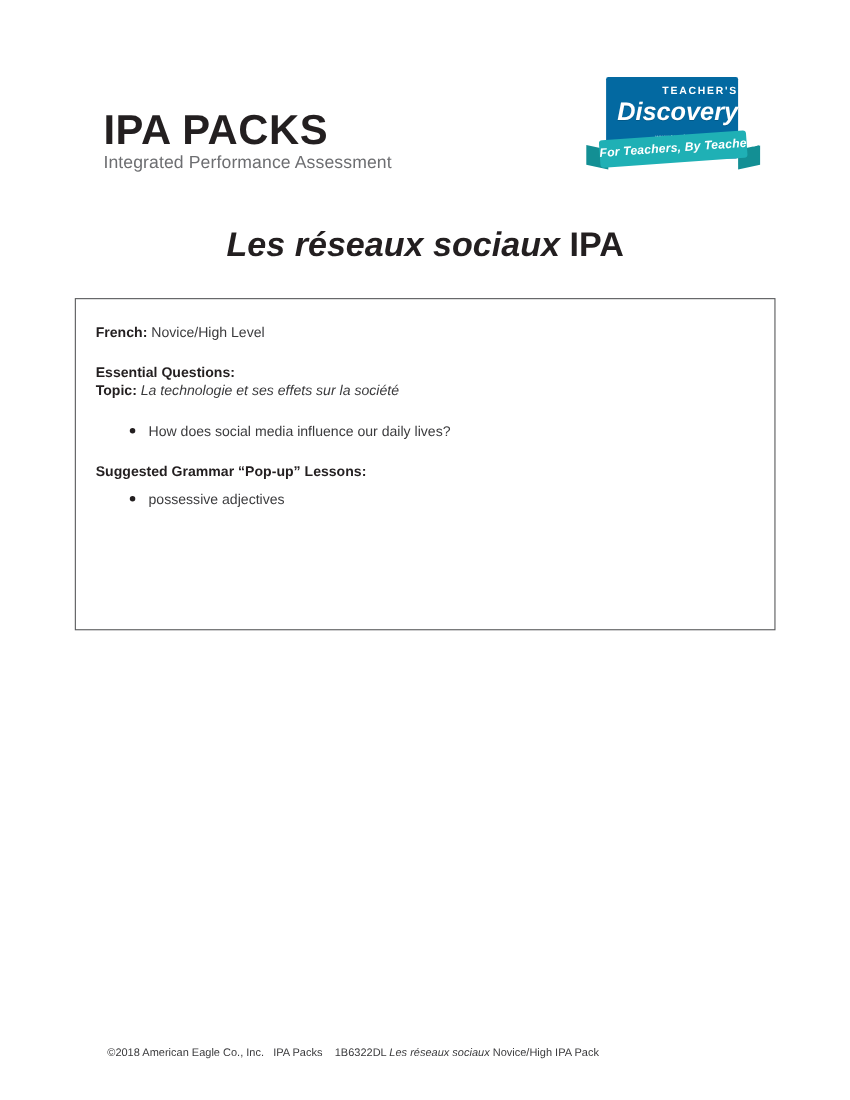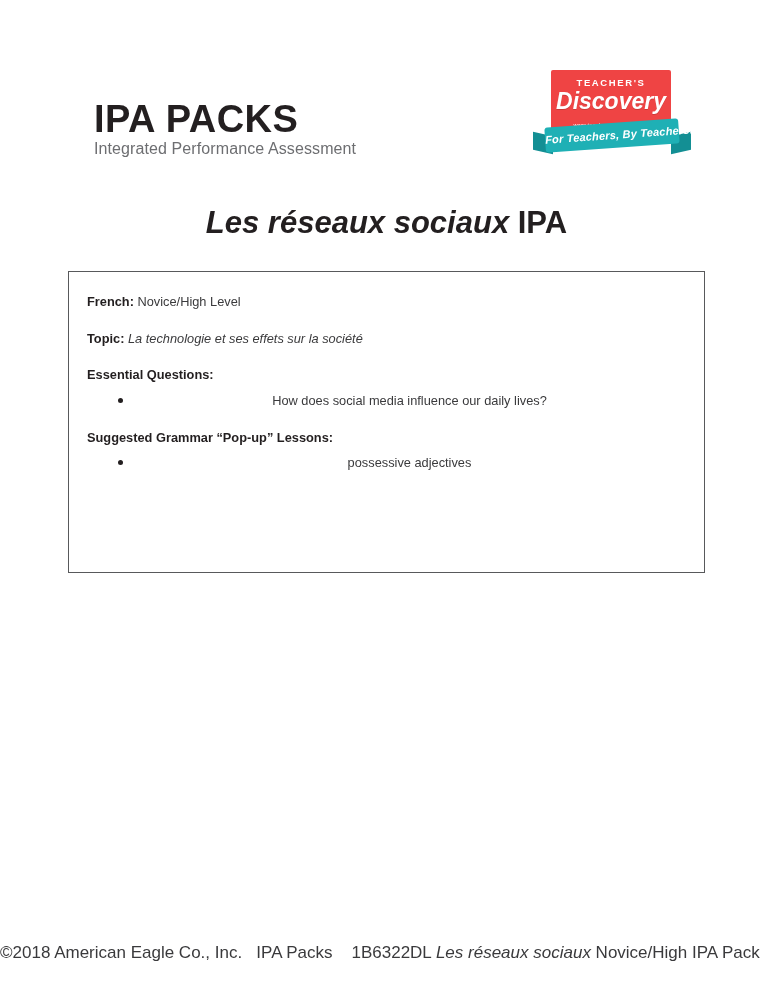--- a/index.html
+++ b/index.html
@@ -51,23 +51,23 @@
     top: -16px;
     width: 160px;
     height: 110px;
   }
   .logo-box {
     position: absolute;
     left: 18px;
     top: 0px;
     width: 120px;
     height: 74px;
-    background: #ef4444;
+    background: #0369a1;
     border-radius: 2px;
-    text-align: center;
+    text-align: right;
     color: #ffffff;
   }
   .logo-teachers {
     font-size: 9.5px;
     font-weight: bold;
     letter-spacing: 1.6px;
     margin-top: 7px;
     color: #ffffff;
   }
   .logo-discovery {
@@ -167,21 +167,20 @@
     color: #231f20;
   }
   .val-italic {
     font-style: italic;
     color: #3a3a3c;
   }
   .bullets {
     list-style: none;
     margin: 12px 0 18px 0;
     padding: 0 0 0 48px;
-    text-align: center;
   }
   .bullets li {
     position: relative;
     font-size: 12.8px;
     color: #3a3a3c;
     margin-bottom: 17px;
     line-height: 1.3;
   }
   .bullets li:last-child { margin-bottom: 0; }
   .bullets li:before {
@@ -197,21 +196,21 @@
   .q-block { margin-top: 9px; margin-bottom: 20px; }
   .g-block { margin-top: 9px; margin-bottom: 0; }
 
   
   .footer {
     position: absolute;
     left: 0;
     bottom: 37px;
     width: 642px;
     text-align: center;
-    font-size: 17px;
+    font-size: 10px;
     color: #3a3a3c;
     white-space: nowrap;
   }
   .footer span { white-space: pre; }
   .footer .it { font-style: italic; }
 </style>
 </head>
 <body>
 
 <div class="header">
@@ -240,26 +239,26 @@
   <span class="it">Les réseaux sociaux</span><span> IPA</span>
 </div>
 
 <div class="info-box">
 
   <p class="info-line">
     <span class="lbl">French:</span><span> Novice/High Level</span>
   </p>
 
 
+  <p class="info-line" style="margin-bottom:0;">
+    <span class="lbl">Essential Questions:</span>
+  </p>
+
   <p class="info-line">
     <span class="lbl">Topic:</span><span class="val-italic"> La technologie et ses effets sur la société</span>
-  </p>
-
-  <p class="info-line" style="margin-bottom:0;">
-    <span class="lbl">Essential Questions:</span>
   </p>
 
   <ul class="bullets q-block">
     <li>How does social media influence our daily lives?</li>
   </ul>
 
   <p class="info-line" style="margin-bottom:0;">
     <span class="lbl">Suggested Grammar “Pop-up” Lessons:</span>
   </p>
 

